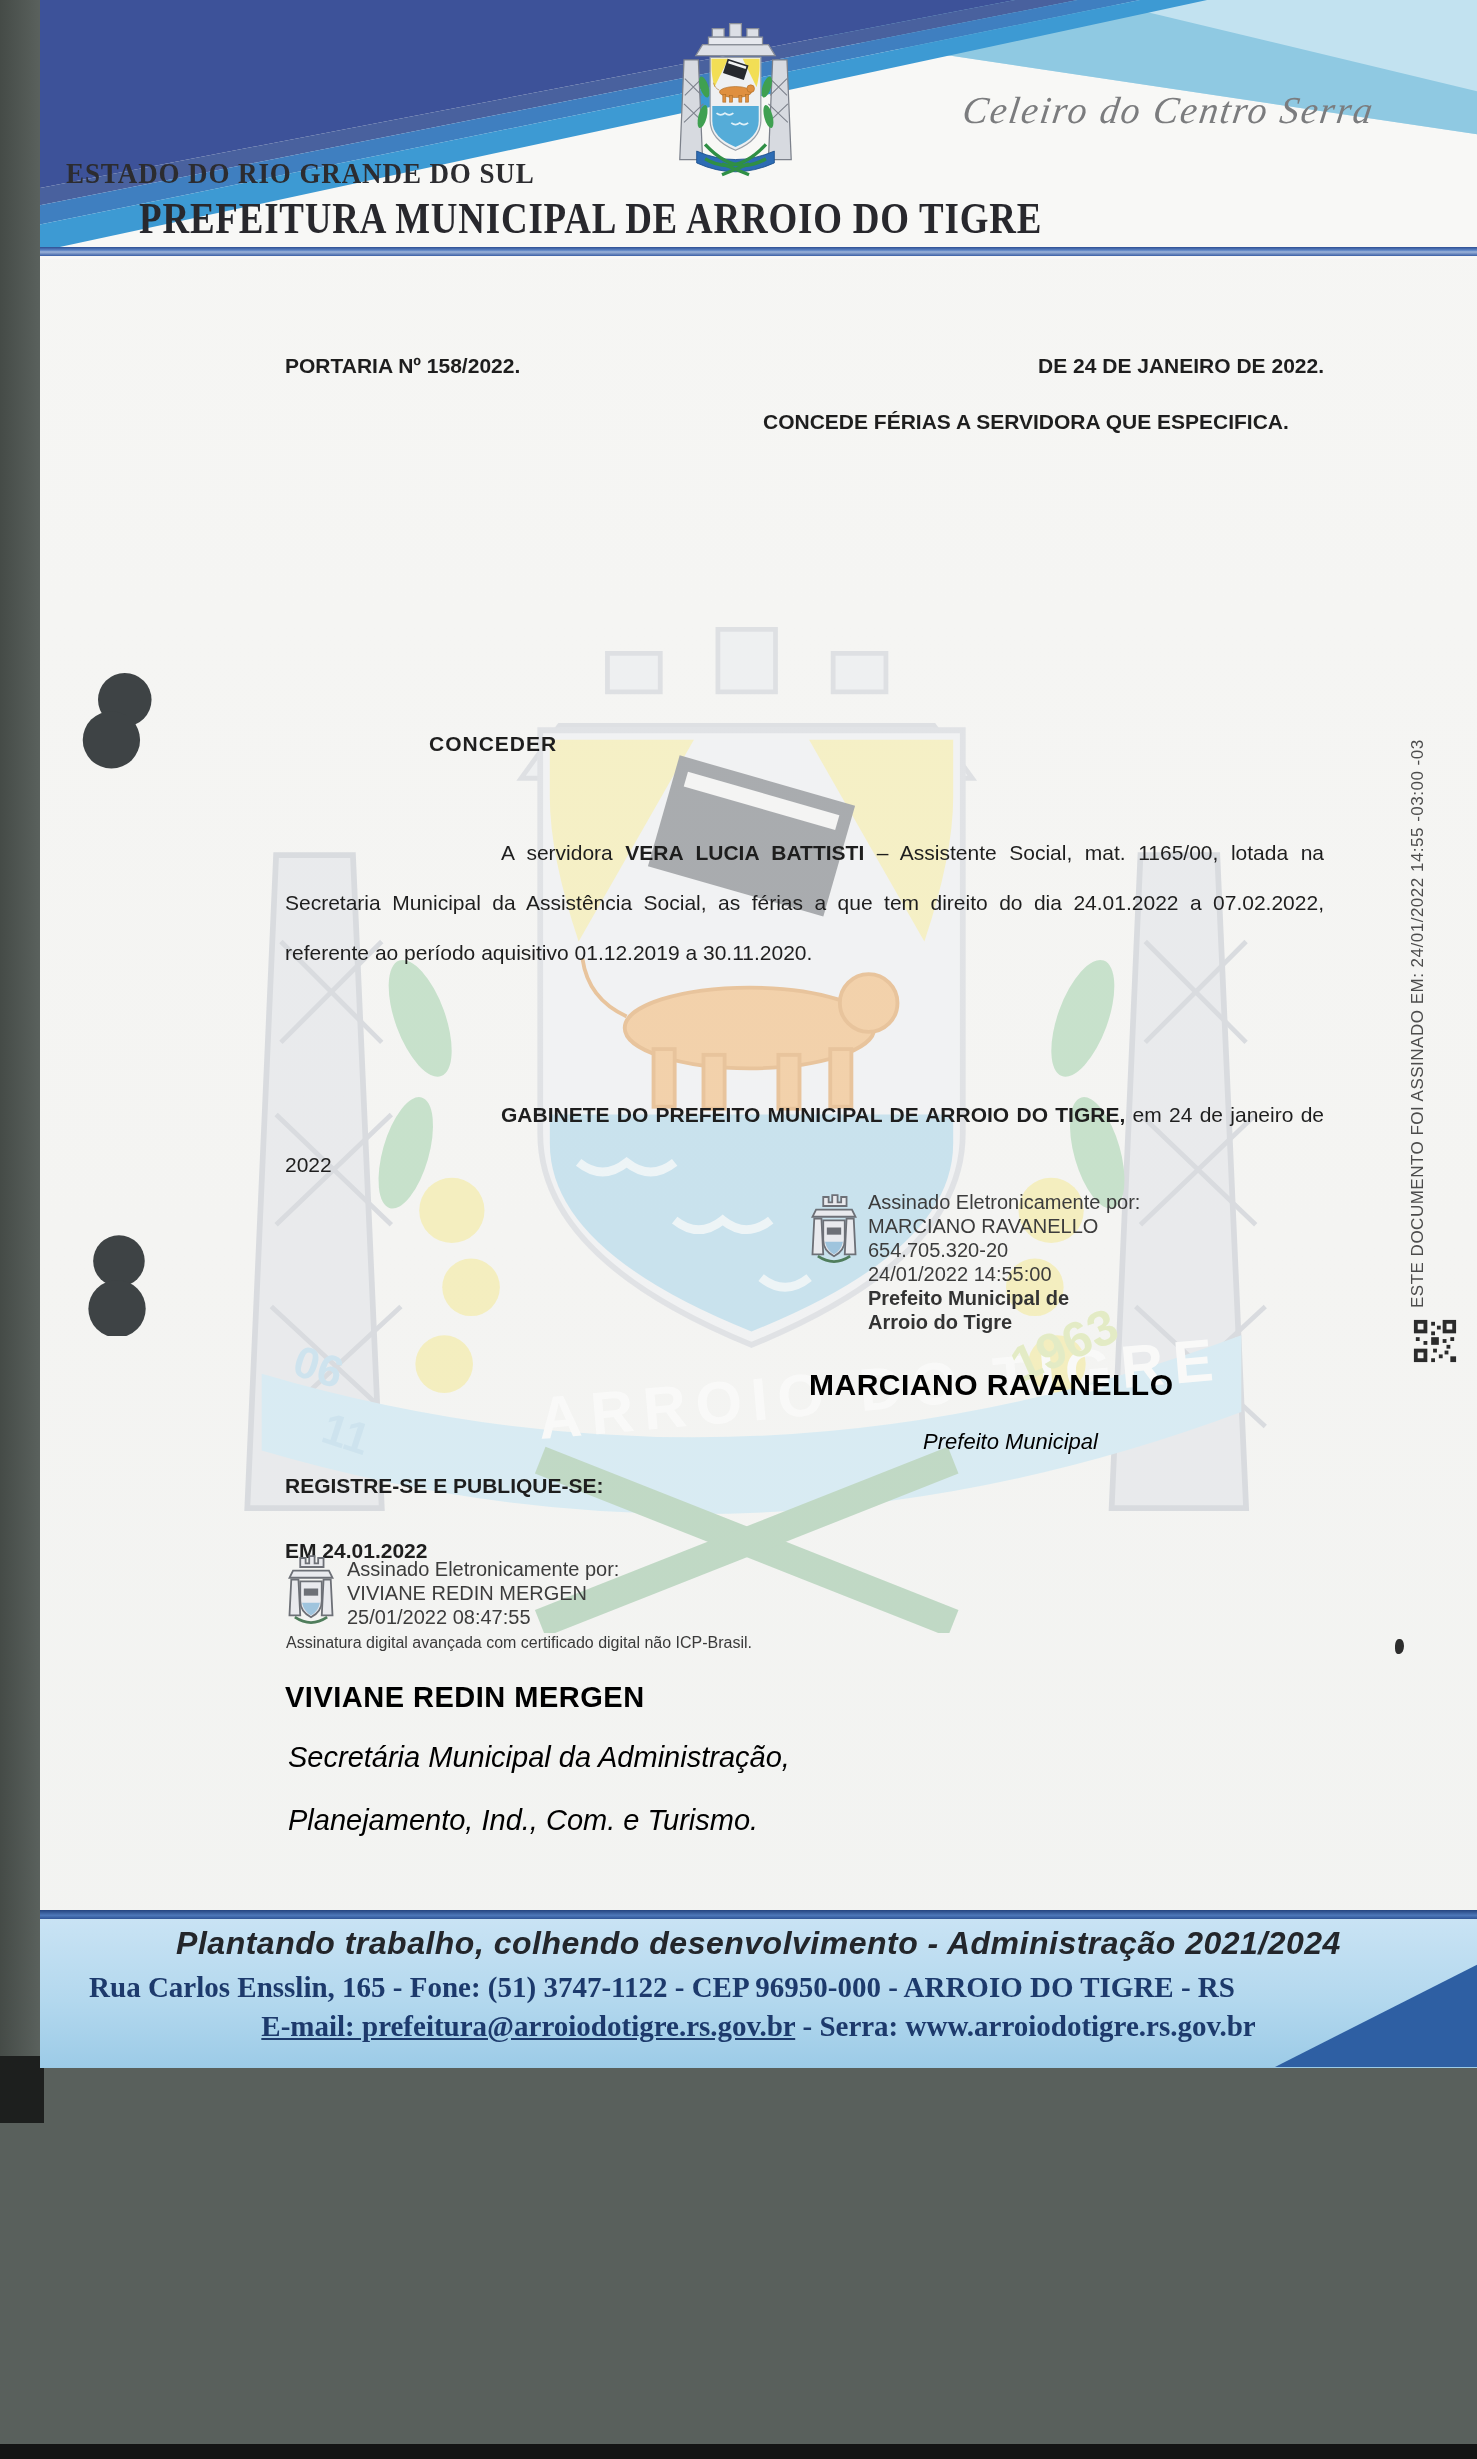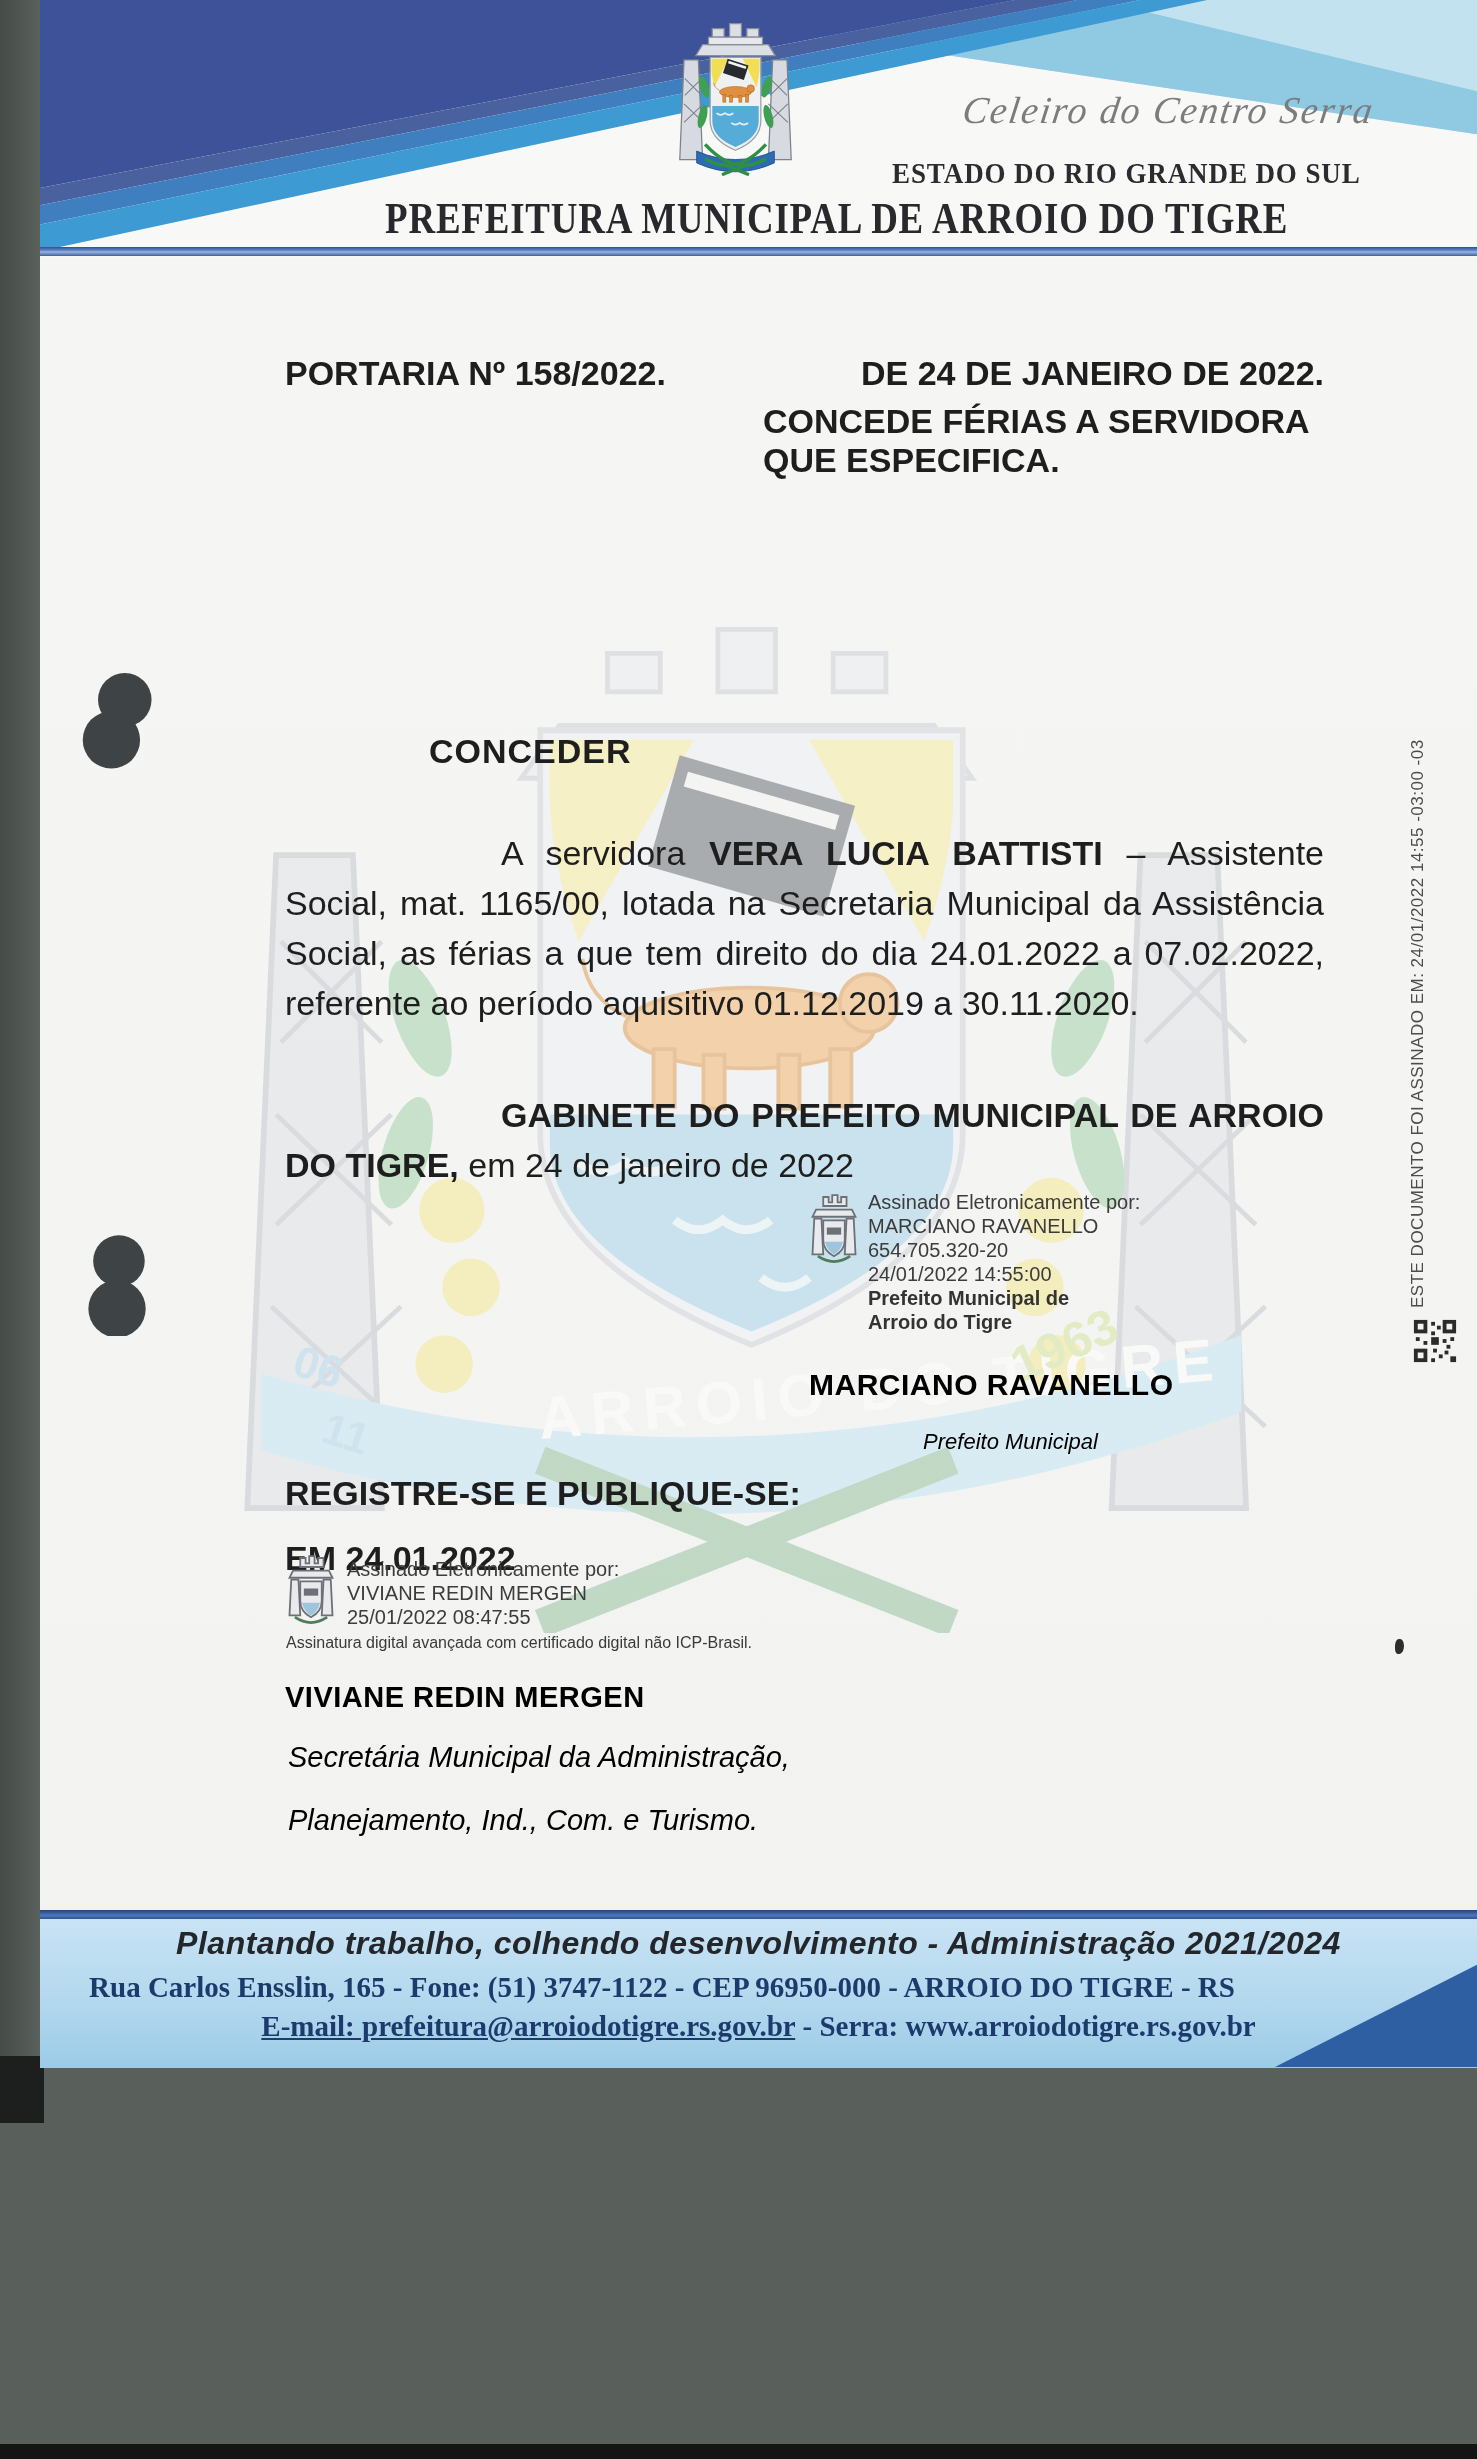--- a/index.html
+++ b/index.html
@@ -13,28 +13,28 @@
   #bl-corner{left:0;top:2056px;width:44px;height:67px;background:#1d1f1e;}
   
   #page{left:40px;top:0;width:1437px;height:2067px;background:linear-gradient(180deg,#f6f6f4 0%,#f4f4f2 60%,#f2f3f1 100%);}
   
   #header-art{left:0;top:0;width:1437px;height:259px;}
   #header-rule{left:0;top:247px;width:1437px;height:8.6px;
     background:linear-gradient(180deg,#2f4f92 0%,#5b83c4 35%,#9db4da 55%,#3a5fa5 100%);}
   #motto{left:922px;top:88px;width:500px;height:58px;color:#7b7c7e;
     font-family:"Liberation Serif",serif;font-style:italic;font-size:38px;
     letter-spacing:1.9px;transform:skewX(-8deg);white-space:nowrap;}
-  #head-text{left:12px;top:156px;width:1335px;text-align:right;color:#2c2c30;}
+  #head-text{left:0;top:156px;width:1335px;text-align:left;color:#2c2c30;}
   #state-line{font-family:"Liberation Serif",serif;font-weight:bold;font-size:30px;
     display:inline-block;transform:scaleX(0.9);letter-spacing:1px;}
   #title-line{font-family:"Liberation Serif",serif;font-weight:bold;font-size:45px;
     display:inline-block;transform:scaleX(0.82);letter-spacing:1px;margin-top:1.9px;color:#28282d;}
   
   .col{left:245px;width:1039px;}
-  .btxt{font-size:34px;color:#1e1e1e;}
+  .btxt{font-size:21px;color:#1e1e1e;}
   #portaria-row{top:354px;display:flex;justify-content:space-between;font-weight:bold;}
   #ementa{top:394px;left:723px;width:561px;font-weight:bold;line-height:39px;text-align:left;margin-top:8px;}
   .para{text-align:justify;line-height:50px;margin:0;text-indent:216px;}
   #para1{top:524px;}
   #conceder{top:732px;left:389px;font-weight:bold;letter-spacing:1px;}
   #para2{top:828px;}
   #gabinete{top:1090px;}
   
   #stamp1-icon{left:767px;top:1191px;width:54px;height:73px;}
   #stamp1-text{left:828px;top:1190px;font-size:20px;line-height:24px;color:#3c3c3c;white-space:nowrap;}

